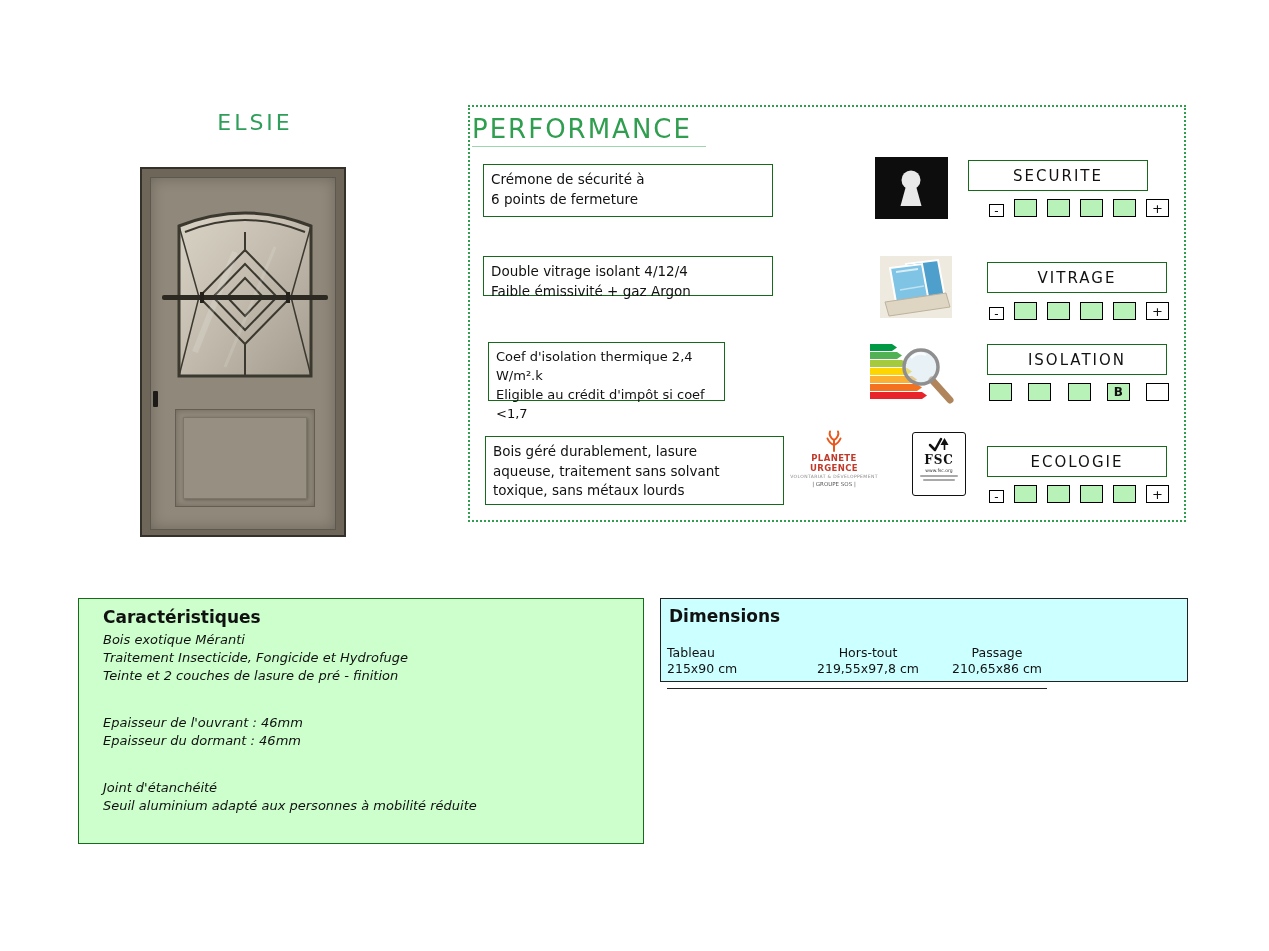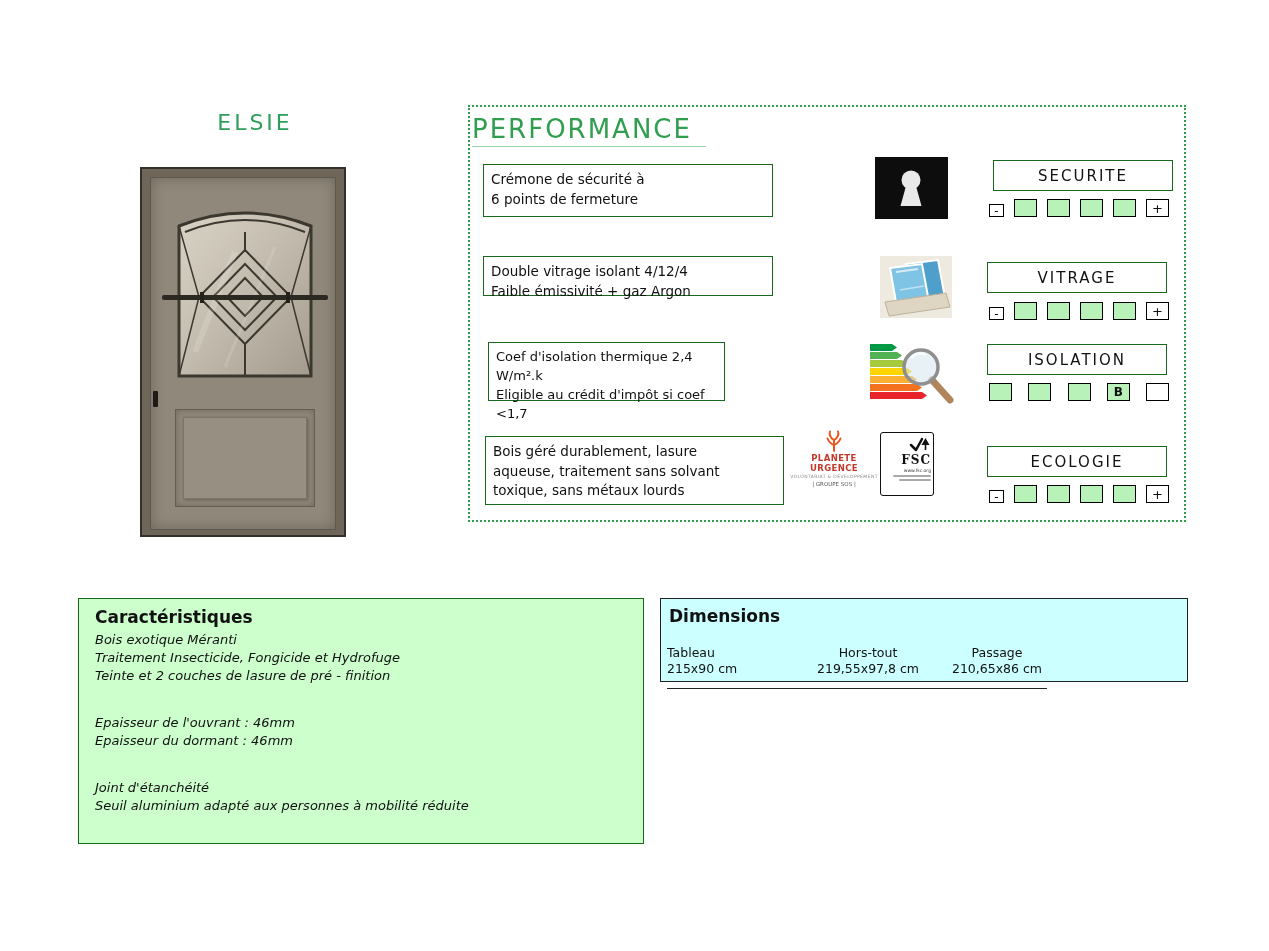--- a/index.html
+++ b/index.html
@@ -94,32 +94,32 @@
   
   .pu-logo {
     position:absolute; display:flex; flex-direction:column; align-items:center;
     text-align:center;
   }
   .pu-name { font-size:8.5px; font-weight:bold; color:#c0392b; letter-spacing:.4px; margin-top:1px; }
   .pu-sub { font-size:4.5px; color:#8a8a8a; letter-spacing:.4px; margin-top:1px; }
   .pu-group { font-size:5.5px; color:#555; margin-top:2px; }
   .fsc-logo {
     position:absolute; border:1.5px solid #111; border-radius:3px;
-    display:flex; flex-direction:column; align-items:flex-end;
-    padding:3px 2px 2px 2px; background:#fff;
+    display:flex; flex-direction:column; align-items:center;
+    padding:3px 2px 2px 2px; background:#fff;margin-left:32px;
   }
   .fsc-name { font-family:"DejaVu Serif", serif; font-weight:bold; font-size:12px; letter-spacing:1px; margin-top:1px; }
   .fsc-url { font-size:4.5px; color:#333; margin-top:1px; }
   .fsc-bar { height:2px; background:#a9a9a9; border-radius:1px; margin-top:2px; }
 
   
   .chars {
     position:absolute; left:78px; top:598px; width:566px; height:246px;
     background:#ccffcc; border:1px solid #17691c;
-    padding:8px 16px;
+    padding:8px 24px;
   }
   .chars-title { font-size:17px; font-weight:bold; margin-bottom:4px; }
   .char-group { margin-bottom:29px; }
   .char-group:last-child { margin-bottom:0; }
   .char-line { font-style:italic; font-size:13px; line-height:1.38; }
 
   
   .dims {
     position:absolute; left:660px; top:598px; width:528px; height:84px;
     background:#ccffff; border:1px solid #222;
@@ -181,21 +181,21 @@
 
     <div class="desc" style="left:13px; top:57px; width:290px; height:53px;">Crémone de sécurité à
 6 points de fermeture</div>
     <div class="icon-abs" style="left:405px; top:50px;">
       <svg width="73" height="62" viewBox="0 0 73 62">
         <rect x="0" y="0" width="73" height="62" fill="#0d0d0d"></rect>
         <circle cx="36" cy="23" r="9.5" fill="#e9e9e9"></circle>
         <polygon points="31,29 41,29 46.5,49 25.5,49" fill="#e9e9e9"></polygon>
       </svg>
     </div>
-    <div class="plabel" style="left:523px; top:53px;">SECURITE</div>
+    <div class="plabel" style="left:498px; top:53px;">SECURITE</div>
     <div class="scale" style="left:519px; top:92px;">
       <div class="sq minus">-</div>
       <div class="sq g"></div>
       <div class="sq g"></div>
       <div class="sq g"></div>
       <div class="sq g"></div>
       <div class="sq">+</div>
     </div>
 
     <div class="desc" style="left:13px; top:149px; width:290px; height:40px;">Double vitrage isolant 4/12/4

